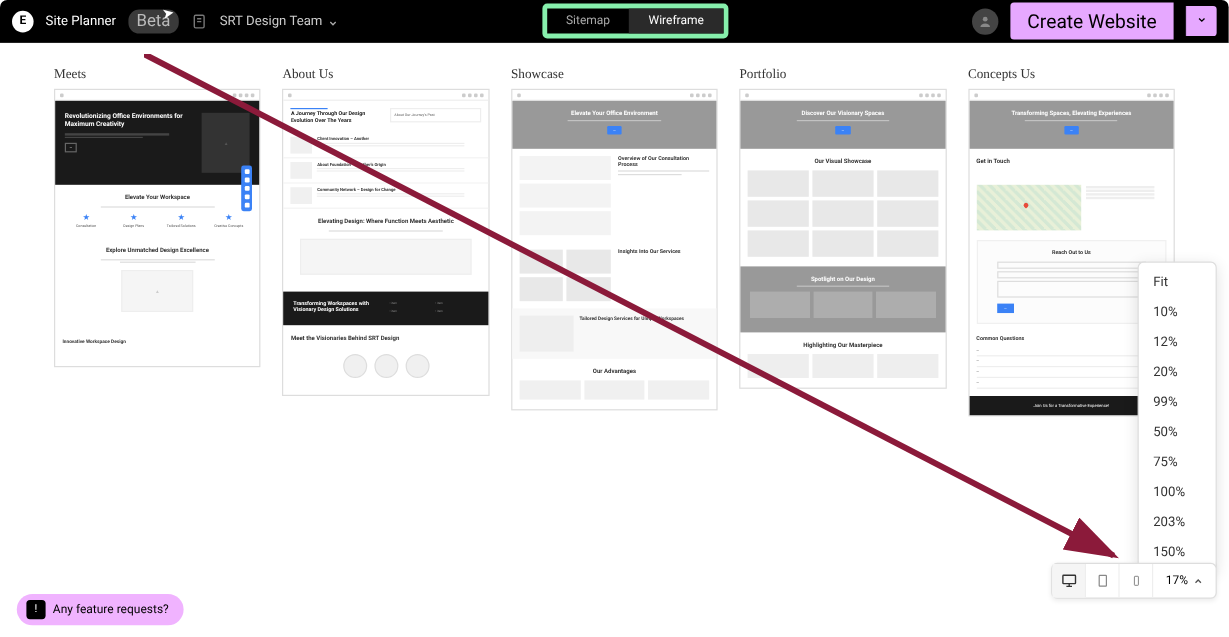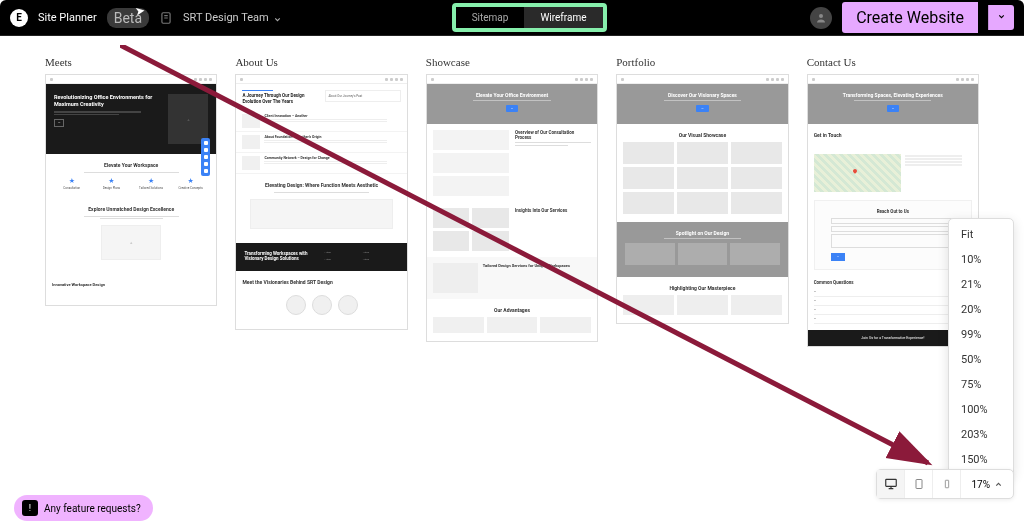--- a/index.html
+++ b/index.html
@@ -353,21 +353,21 @@
         <div style="display:flex;gap:3px;margin-top:3px">
             <div style="flex:1;height:20px;background:#eee"></div>
             <div style="flex:1;height:20px;background:#eee"></div>
             <div style="flex:1;height:20px;background:#eee"></div>
           </div>
       </div>
     </div>
   </div>
 
   <div class="col">
-    <div class="col-title">Contact Us</div>
+    <div class="col-title">Concepts Us</div>
     <div class="page">
       <div class="pg-head">
           <div class="dot"></div>
           <div class="sp"></div>
           <div class="dot"></div>
           <div class="dot"></div>
           <div class="dot"></div>
           <div class="dot"></div>
         </div>
       <div class="hero-gray"><h6>Transforming Spaces, Elevating Experiences</h6><div class="line"></div><span class="cta">—</span></div>
@@ -432,21 +432,21 @@
       <marker id="ah" markerWidth="10" markerHeight="10" refX="8" refY="3" orient="auto">
         <path d="M0,0 L0,6 L9,3 z" fill="#8b1a3a"></path>
       </marker>
     </defs>
   <line x1="0" y1="0" x2="808" y2="418" stroke="#8b1a3a" stroke-width="5" marker-end="url(#ah)"></line>
 </svg>
 
 <div class="zoom-menu">
   <div>Fit</div>
   <div>10%</div>
-  <div>21%</div>
+  <div>12%</div>
   <div>20%</div>
   <div>99%</div>
   <div>50%</div>
   <div>75%</div>
   <div>100%</div>
   <div>203%</div>
   <div>150%</div>
 </div>
 
 <div class="bottom-ctrl">

